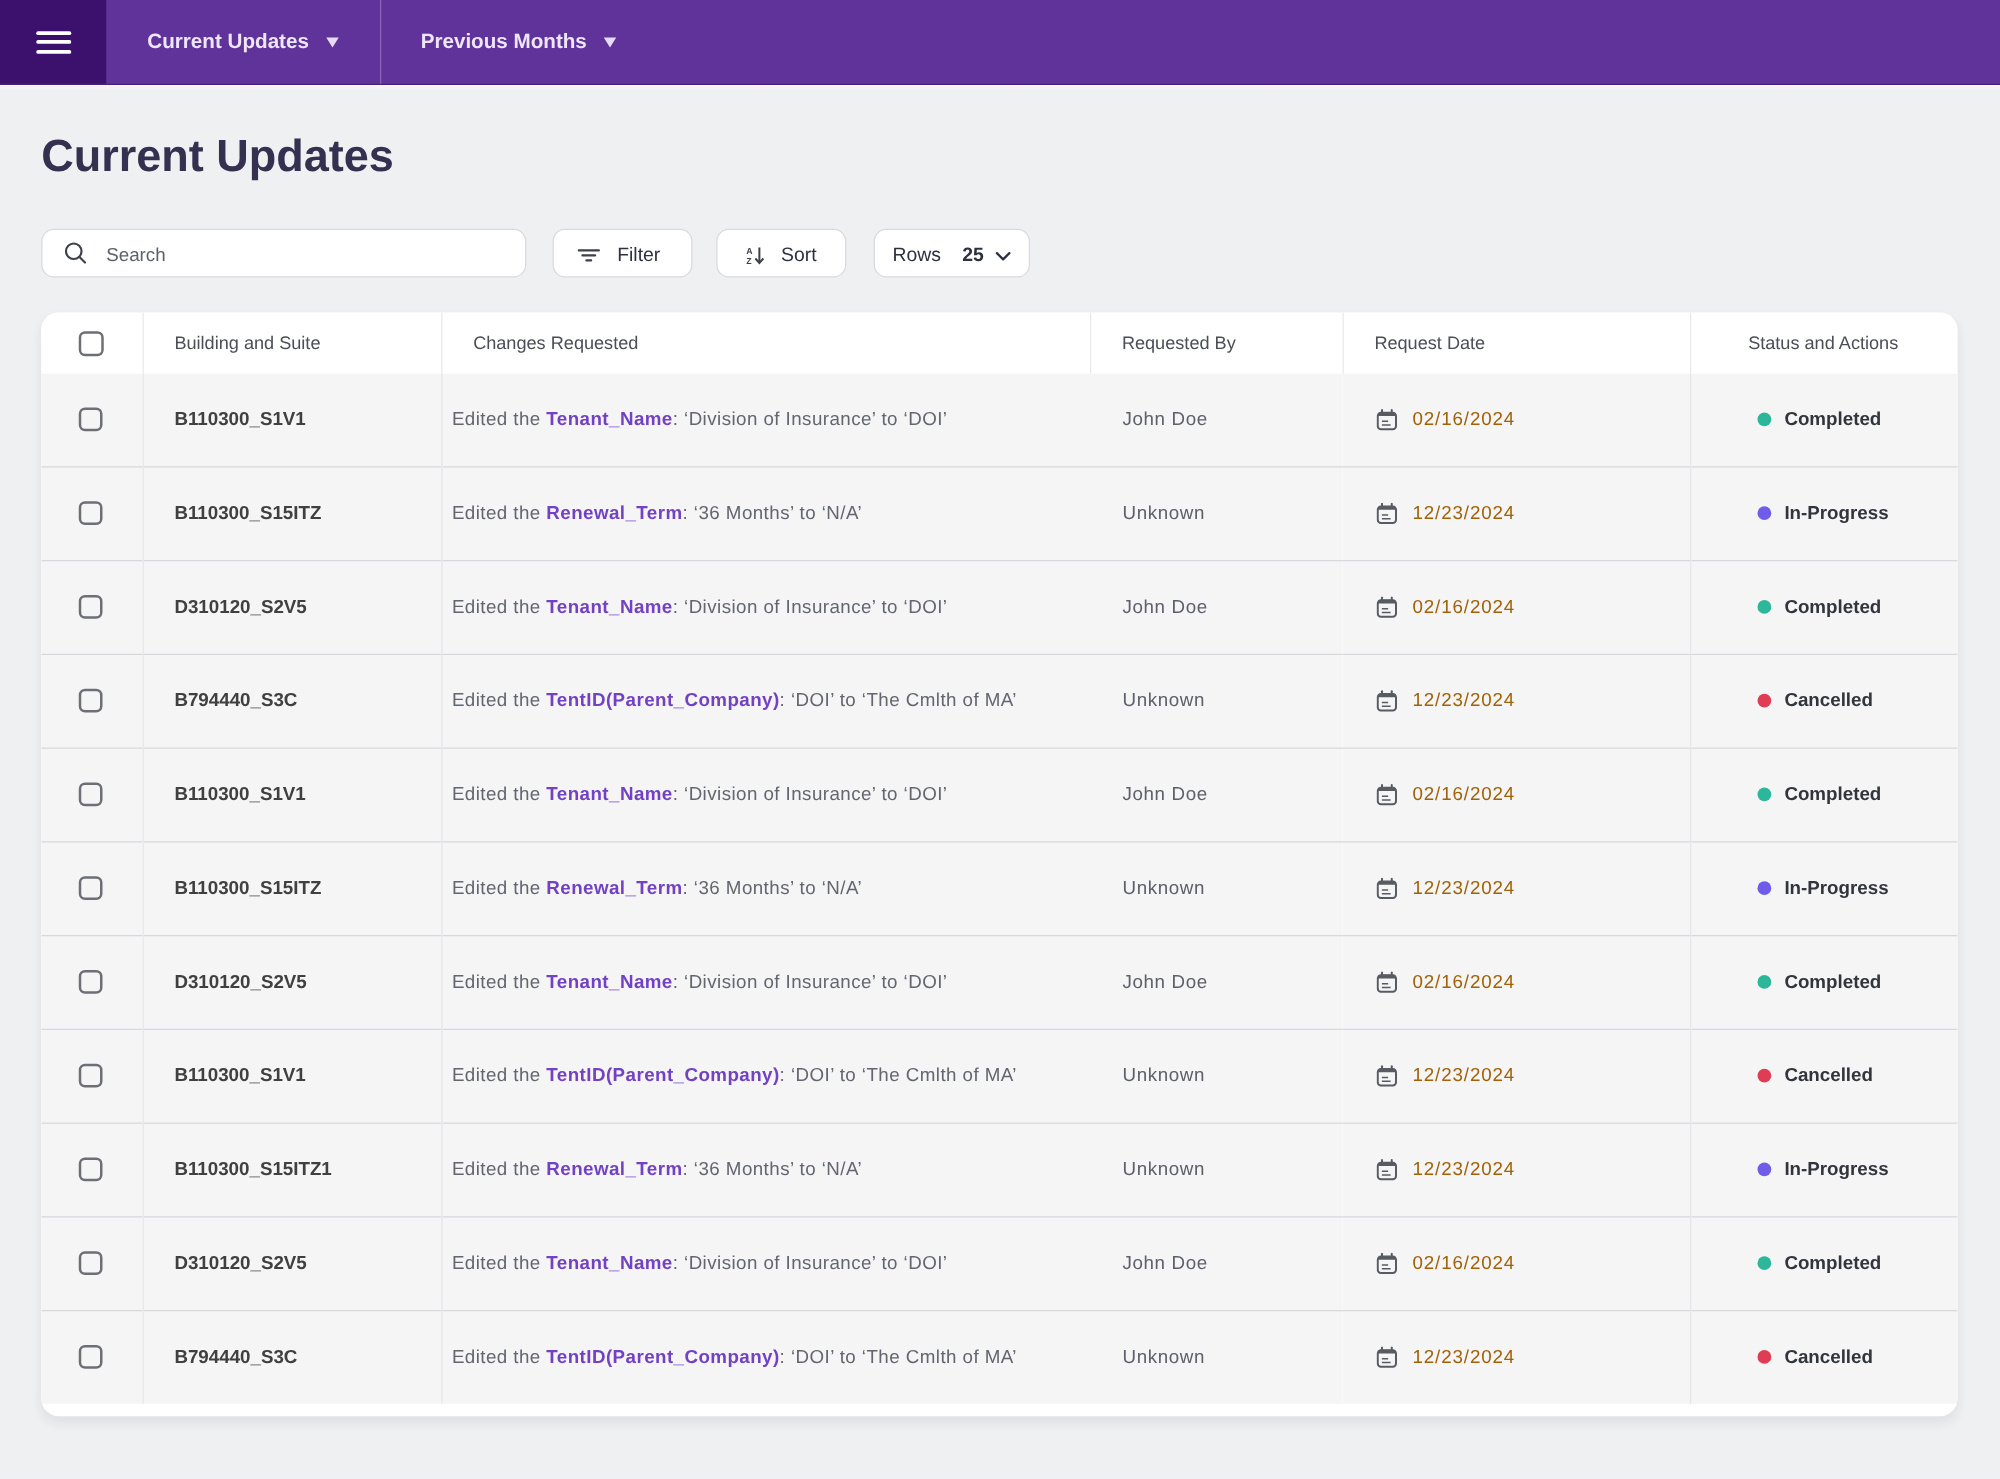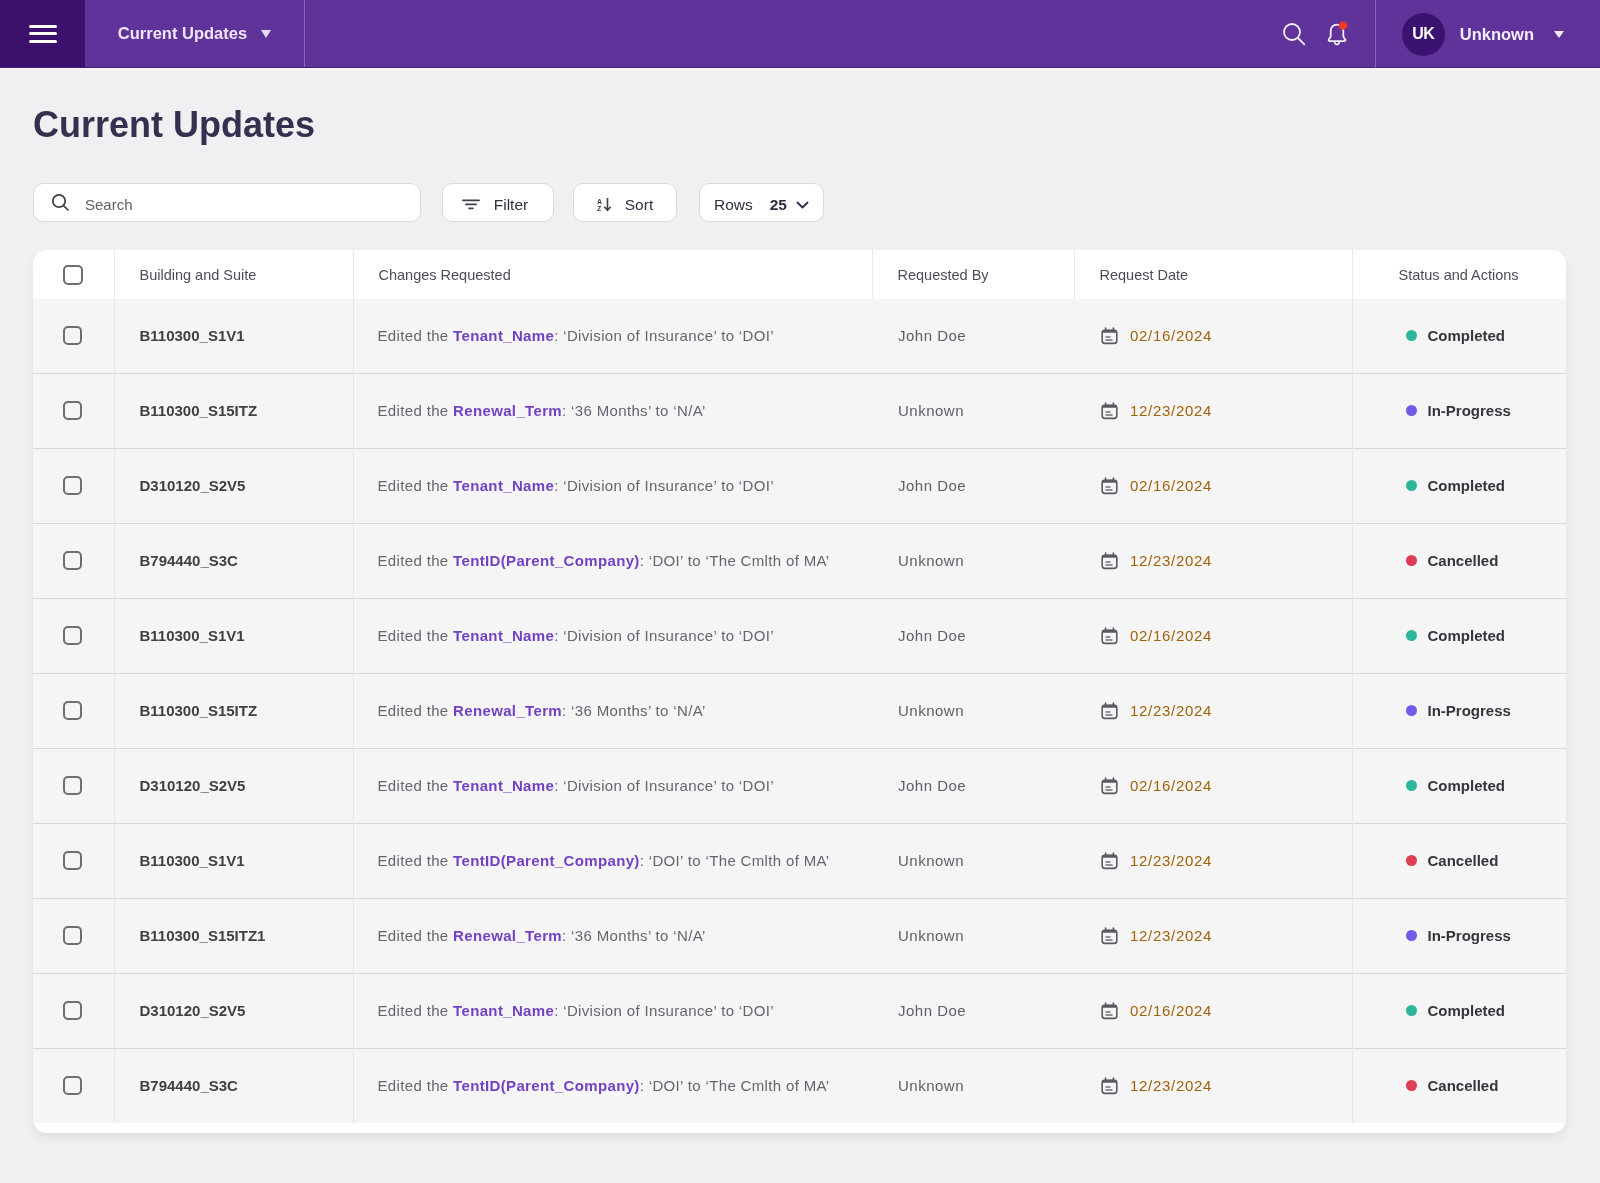--- a/index.html
+++ b/index.html
@@ -50,21 +50,21 @@
   col.c-check { width:81px; } col.c-build { width:239px; } col.c-chg { width:519px; }
   col.c-req { width:202px; } col.c-date { width:278px; } col.c-status { width:214px; }
   thead th { height:49px; background:#fff; font-size:14.5px; font-weight:normal; color:#4b4e57; text-align:left;
              padding-left:25px; border-right:1px solid #e9e9ed; }
   thead th:last-child { border-right:none; }
   thead th.th-check { padding-left:30px; }
   tbody td { height:75px; background:#f5f5f6; border-top:1px solid #d7d8dc; vertical-align:middle; }
   tbody tr:first-child td { border-top:none; height:74px; }
   td.td-check { padding-left:30px; border-right:1px solid #e6e6ea; }
   td.td-build { padding-left:25px; border-right:1px solid #e6e6ea; font-size:15px; font-weight:bold; color:#404040; }
-  td.td-chg { padding-left:24px; font-size:15px; color:#63666e; letter-spacing:.35px; }
+  td.td-chg { padding-left:8px; font-size:15px; color:#63666e; letter-spacing:.35px; }
   td.td-chg b { color:#7342c4; }
   td.td-req { padding-left:26px; font-size:15px; color:#5d6068; letter-spacing:.5px; }
   td.td-date { font-size:15px; color:#a16207; letter-spacing:.7px; }
   td.td-date .dcell { display:flex; align-items:center; padding-left:27px; gap:12px; }
   td.td-status { border-left:1px solid #e6e6ea; }
   .scell { display:flex; align-items:center; padding-left:53px; gap:11px; font-size:15px; font-weight:bold; color:#32353c; }
   .dot { width:11px; height:11px; border-radius:50%; flex:none; }
   .dot.g { background:#2db79a; } .dot.v { background:#6f5ce8; } .dot.r { background:#df3d54; }
   .cb { width:19px; height:19px; border:2px solid #6d6f75; border-radius:5px; background:transparent; }
 </style>
@@ -73,35 +73,21 @@
 
 <div class="topbar">
   <div class="burger">
       <div class="lines">
         <div></div>
         <div></div>
         <div></div>
       </div>
     </div>
   <div class="navitem b2">Current Updates <span class="caret"></span></div>
-  <div class="topbar-right">
-    <svg class="icon-search" width="24" height="24" viewBox="0 0 24 24" fill="none">
-      <circle cx="10" cy="10" r="8" stroke="#f2ecfb" stroke-width="1.8"></circle>
-      <line x1="16" y1="16" x2="22.3" y2="22.3" stroke="#f2ecfb" stroke-width="1.8" stroke-linecap="round"></line>
-    </svg>
-    <svg class="icon-bell" width="25" height="27" viewBox="0 0 25 27" fill="none">
-      <path d="M12 3.6c-3.8 0-6.3 2.9-6.3 6.4v4.4c0 1-.4 2-1 2.8l-.9 1.2c-.5.7 0 1.7.9 1.7h14.6c.9 0 1.4-1 .9-1.7l-.9-1.2c-.6-.8-1-1.8-1-2.8V10c0-3.5-2.5-6.4-6.3-6.4z" stroke="#f2ecfb" stroke-width="1.8" stroke-linejoin="round"></path>
-      <path d="M9.7 21.6c.3 1.1 1.2 1.9 2.3 1.9s2-.8 2.3-1.9" stroke="#f2ecfb" stroke-width="1.8" stroke-linecap="round"></path>
-      <circle cx="18" cy="4.6" r="4.2" fill="#f03b22"></circle>
-    </svg>
-    <div class="nav-sep2"></div>
-    <div class="avatar">UK</div>
-    <div class="uname">Unknown</div>
-    <div class="caret2"></div>
-  </div>
+  <div class="navitem b3">Previous Months <span class="caret"></span></div>
 </div>
 <div class="navglow"></div>
 <div class="content">
   <h1>Current Updates</h1>
   <div class="controls">
     <div class="searchbox">
       <svg width="21" height="21" viewBox="0 0 21 21" fill="none">
         <circle cx="9" cy="9" r="6.2" stroke="#3c4049" stroke-width="1.7"></circle>
         <line x1="13.6" y1="13.6" x2="18" y2="18" stroke="#3c4049" stroke-width="1.7" stroke-linecap="round"></line>
       </svg>

